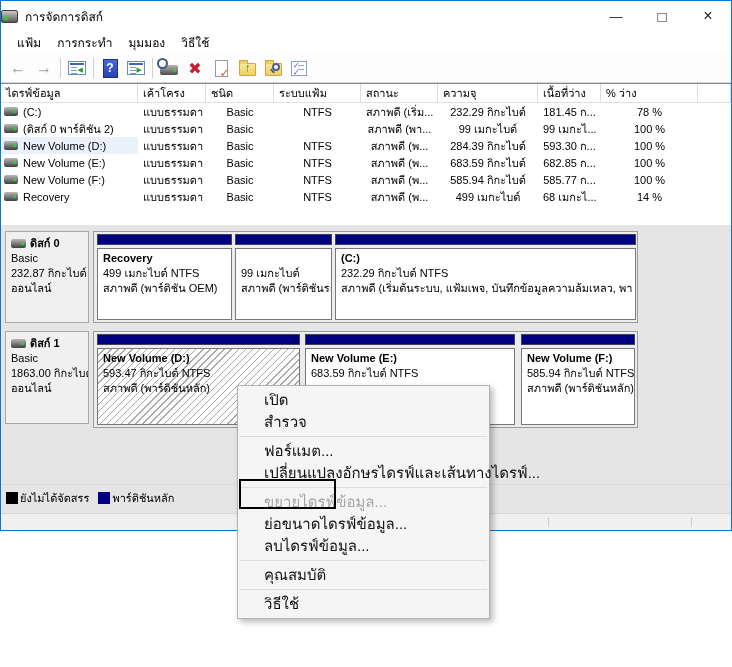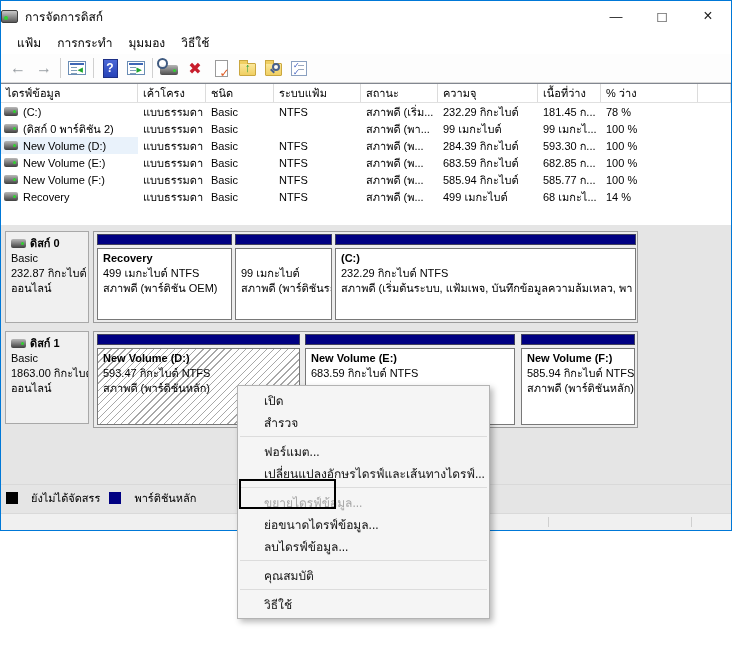--- a/index.html
+++ b/index.html
@@ -61,21 +61,21 @@
                    background:#48618e; transform:rotate(45deg); }
   .i-props { width:16px; height:15px; background:#fff; border:1px solid #8aa0c0; position:relative;
              font-size:8px; color:#3355bb; line-height:7px; padding-left:1px; font-weight:bold; }
   .i-props::after { content:""; position:absolute; right:2px; top:3px; width:6px; height:8px;
              background:repeating-linear-gradient(#9aa7bd 0 1px,transparent 1px 4px); }
 
   
   .listpane { position:absolute; left:0; top:82px; right:0; height:142px; background:#fff;
               border-top:1px solid #828790; font-size:11px; }
   .lrow { display:grid; grid-template-columns:137px 68px 68px 87px 77px 100px 63px 97px auto;
-          height:17px; align-items:center; }
+          height:17px; align-items:center;text-align:center; }
   .lheader { height:19px; border-bottom:1px solid #e0e0e0; }
   .lheader .hcell { height:100%; display:flex; align-items:center; padding:0 5px;
                     border-right:1px solid #dcdcdc; white-space:nowrap; overflow:hidden; }
   .lcell { padding:0 5px; white-space:nowrap; overflow:hidden; }
   .name-cell { display:flex; align-items:center; gap:5px; padding:0 3px; height:100%; }
   .drv { width:14px; height:9px; background:linear-gradient(#b9b9b9,#3f3f3f); border-radius:2px;
          position:relative; flex:none; }
   .drv::after { content:""; position:absolute; right:2px; top:3px; width:3px; height:3px;
          background:#2fd32f; border-radius:50%; }
   .lrow.selected .name-cell { background:#e9f2fb; }
@@ -92,29 +92,29 @@
   .part-body { position:absolute; left:0; right:0; top:14px; bottom:0; background:#fff;
                border:1px solid #787878; padding:2px 5px; overflow:hidden; white-space:nowrap;
                line-height:15px; }
   .partition.hatched .part-body { background-image:
       repeating-linear-gradient(135deg, rgba(255,255,255,0) 0 4px, #a8a8a8 4px 5px); }
   .part-title { font-weight:bold; height:15px; }
 
   .legend-sep { position:absolute; left:0; right:0; top:259px; border-top:1px solid #d9d9d9; }
   .legend { position:absolute; left:5px; top:263px; height:20px; display:flex; align-items:center; gap:9px; }
   .legend .sq { width:12px; height:12px; flex:none; }
-  .legend .l-item { display:flex; align-items:center; gap:13px; }
+  .legend .l-item { display:flex; align-items:center; gap:2px; }
   .statusstrip { position:absolute; left:0; right:0; top:288px; bottom:0; background:#f0f0f0;
                  border-top:1px solid #d9d9d9; }
   .grip-div { position:absolute; top:3px; bottom:3px; width:1px; background:#cfcfcf; }
 
   
   .ctxmenu { position:absolute; left:237px; top:385px; width:253px; background:#f5f5f5;
              border:1px solid #b3b3b3; box-shadow:3px 3px 6px rgba(0,0,0,.28); z-index:10;
-             padding:3px 0; font-size:12px; }
+             padding:3px 0; font-size:15px; }
   .ctx-item { height:22px; display:flex; align-items:center; padding-left:26px; color:#111;
               white-space:nowrap; }
   .ctx-item.disabled { color:#a6a6a6; }
   .ctx-sep { height:0; border-top:1px solid #dcdcdc; margin:3px 2px; }
 
   .format-box { position:absolute; left:239px; top:479px; width:97px; height:30px;
                 border:2px solid #000; z-index:11; pointer-events:none; }
 </style>
 </head>
 <body>

